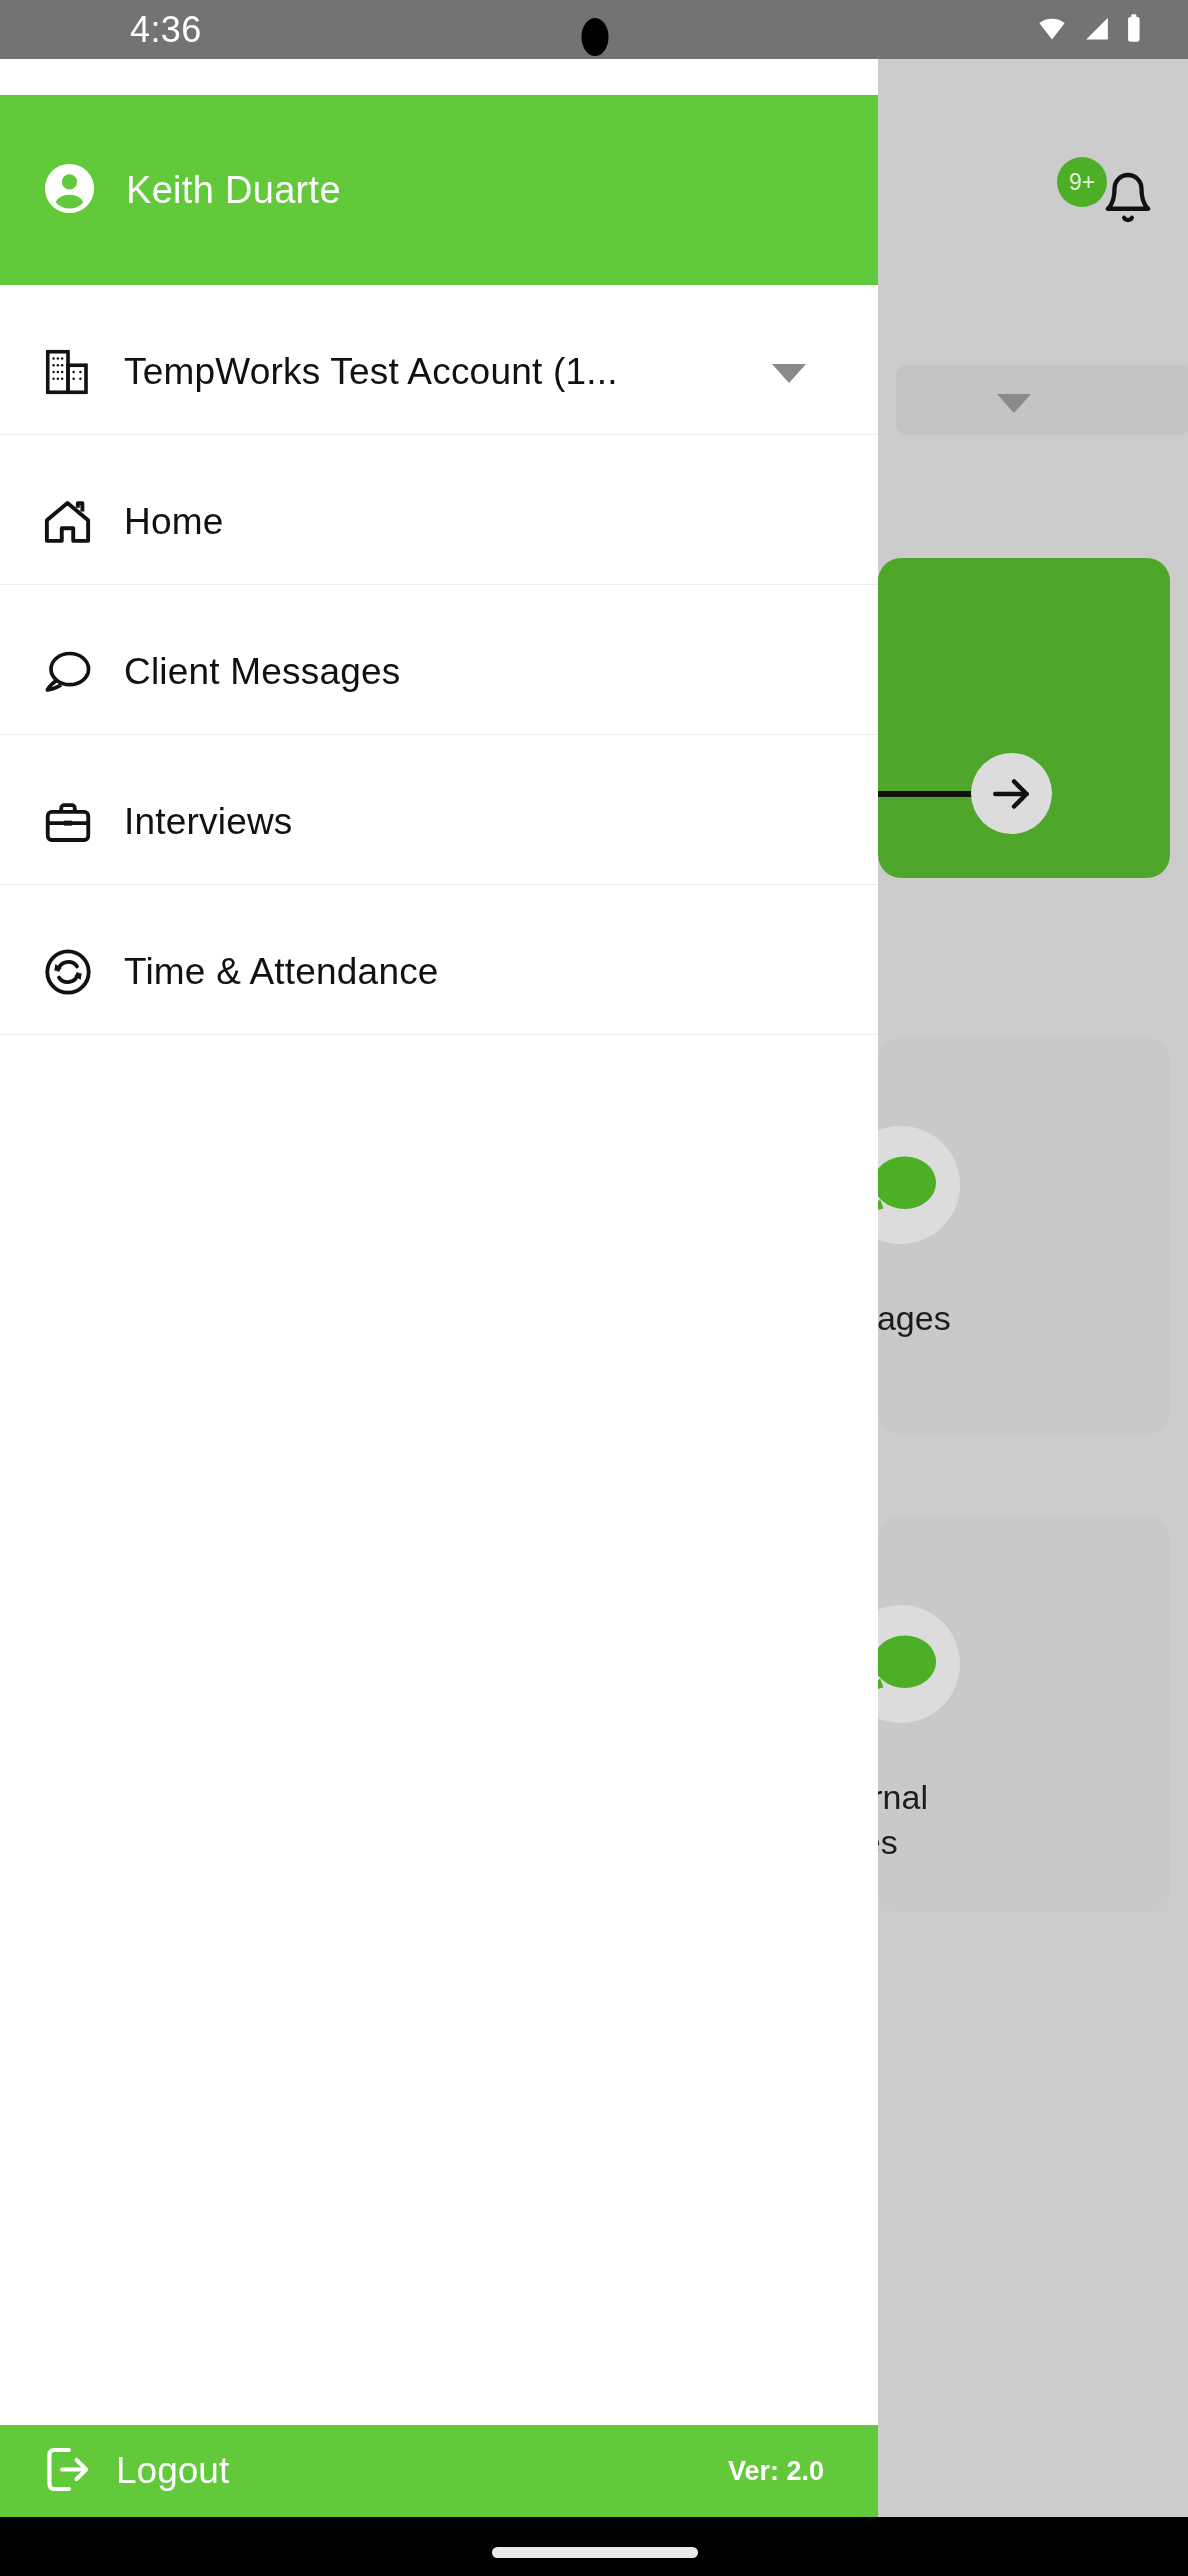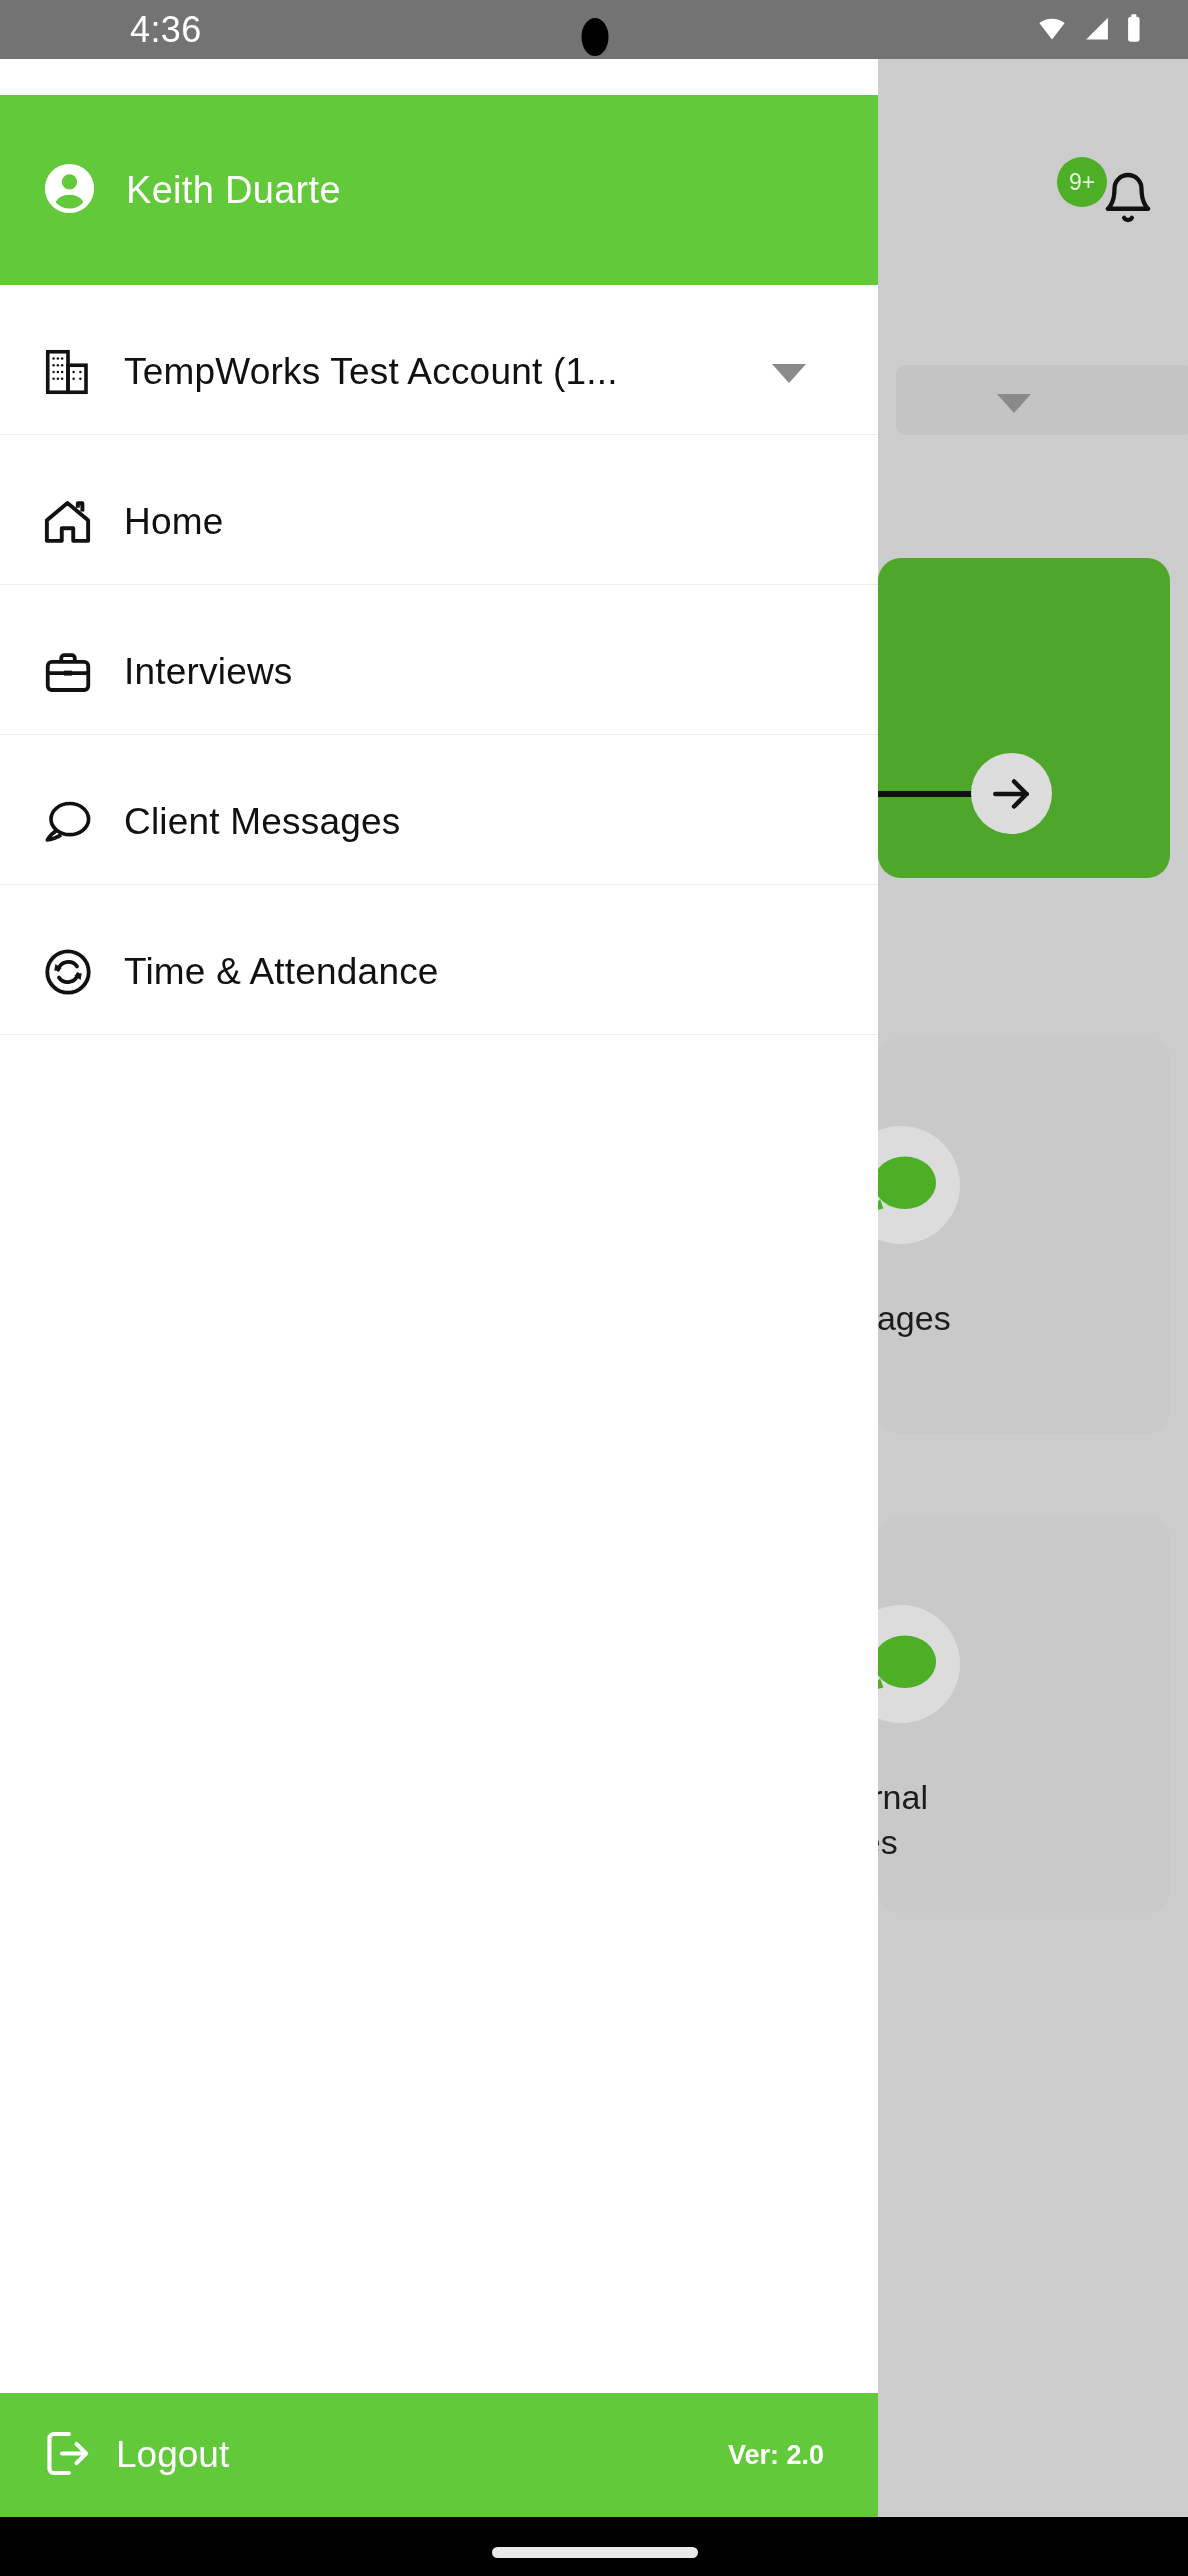--- a/index.html
+++ b/index.html
@@ -159,21 +159,21 @@
   #account-caret {
     position:absolute; right:72px; top:54px;
     width:0; height:0;
     border-left:17px solid transparent;
     border-right:17px solid transparent;
     border-top:19px solid #8a8a8a;
   }
 
   #drawer-footer {
     flex:0 0 auto;
-    height:124px;
+    height:92px;
     background:#62c93a;
     display:flex; align-items:center;
     padding:0 54px 0 38px;
   }
   #logout-icon { flex:0 0 auto; margin-right:23px; }
   #logout-label {
     color:#ffffff; font-size:37px; font-weight:400;
     flex:1 1 auto;
   }
   #version-label {
@@ -302,38 +302,38 @@
             <path d="M3 11 L12 3.5 L21 11 V20 H14.5 V14.5 H9.5 V20 H3 Z"></path>
             <path d="M16.5 5.6 V3.6 h2 v3.6"></path>
           </svg>
         </span>
         <span class="menu-label">Home</span>
       </div>
 
 
       <div class="menu-row">
         <span class="menu-icon">
+          <svg width="55" height="55" viewBox="0 0 24 22" fill="none" stroke="#111" stroke-width="1.6" stroke-linejoin="round">
+            <ellipse cx="13" cy="9.5" rx="8.2" ry="6.8"></ellipse>
+            <path d="M7.6 14.2 C5.6 15.4 4.4 16.6 3.2 18.6 C5.6 18.2 7.4 17.6 9.2 16.4"></path>
+          </svg>
+        </span>
+        <span class="menu-label">Client Messages</span>
+      </div>
+
+      <div class="menu-row">
+        <span class="menu-icon">
           <svg width="54" height="54" viewBox="0 0 24 24" fill="none" stroke="#111" stroke-width="1.7" stroke-linejoin="round">
             <rect x="3" y="7.5" width="18" height="12.5" rx="1.8"></rect>
             <path d="M9 7.5 V5.8 a1.3 1.3 0 0 1 1.3-1.3 h3.4 A1.3 1.3 0 0 1 15 5.8 V7.5"></path>
             <line x1="3" y1="12.5" x2="21" y2="12.5"></line>
             <rect x="10.2" y="11.4" width="3.6" height="2.2" fill="#111" stroke="none"></rect>
           </svg>
         </span>
         <span class="menu-label">Interviews</span>
-      </div>
-
-      <div class="menu-row">
-        <span class="menu-icon">
-          <svg width="55" height="55" viewBox="0 0 24 22" fill="none" stroke="#111" stroke-width="1.6" stroke-linejoin="round">
-            <ellipse cx="13" cy="9.5" rx="8.2" ry="6.8"></ellipse>
-            <path d="M7.6 14.2 C5.6 15.4 4.4 16.6 3.2 18.6 C5.6 18.2 7.4 17.6 9.2 16.4"></path>
-          </svg>
-        </span>
-        <span class="menu-label">Client Messages</span>
       </div>
 
 
       <div class="menu-row">
         <span class="menu-icon">
           <svg width="54" height="54" viewBox="0 0 24 24" fill="none" stroke="#111" stroke-width="1.7" stroke-linecap="round" stroke-linejoin="round">
             <circle cx="12" cy="12" r="9.2"></circle>
             <path d="M7.6 11 A4.7 4.7 0 0 1 16 9.5"></path>
             <path d="M16.4 13 A4.7 4.7 0 0 1 8 14.5"></path>
             <polygon points="6.4,8.4 9.2,10.6 5.9,11.6" fill="#111" stroke="none"></polygon>

